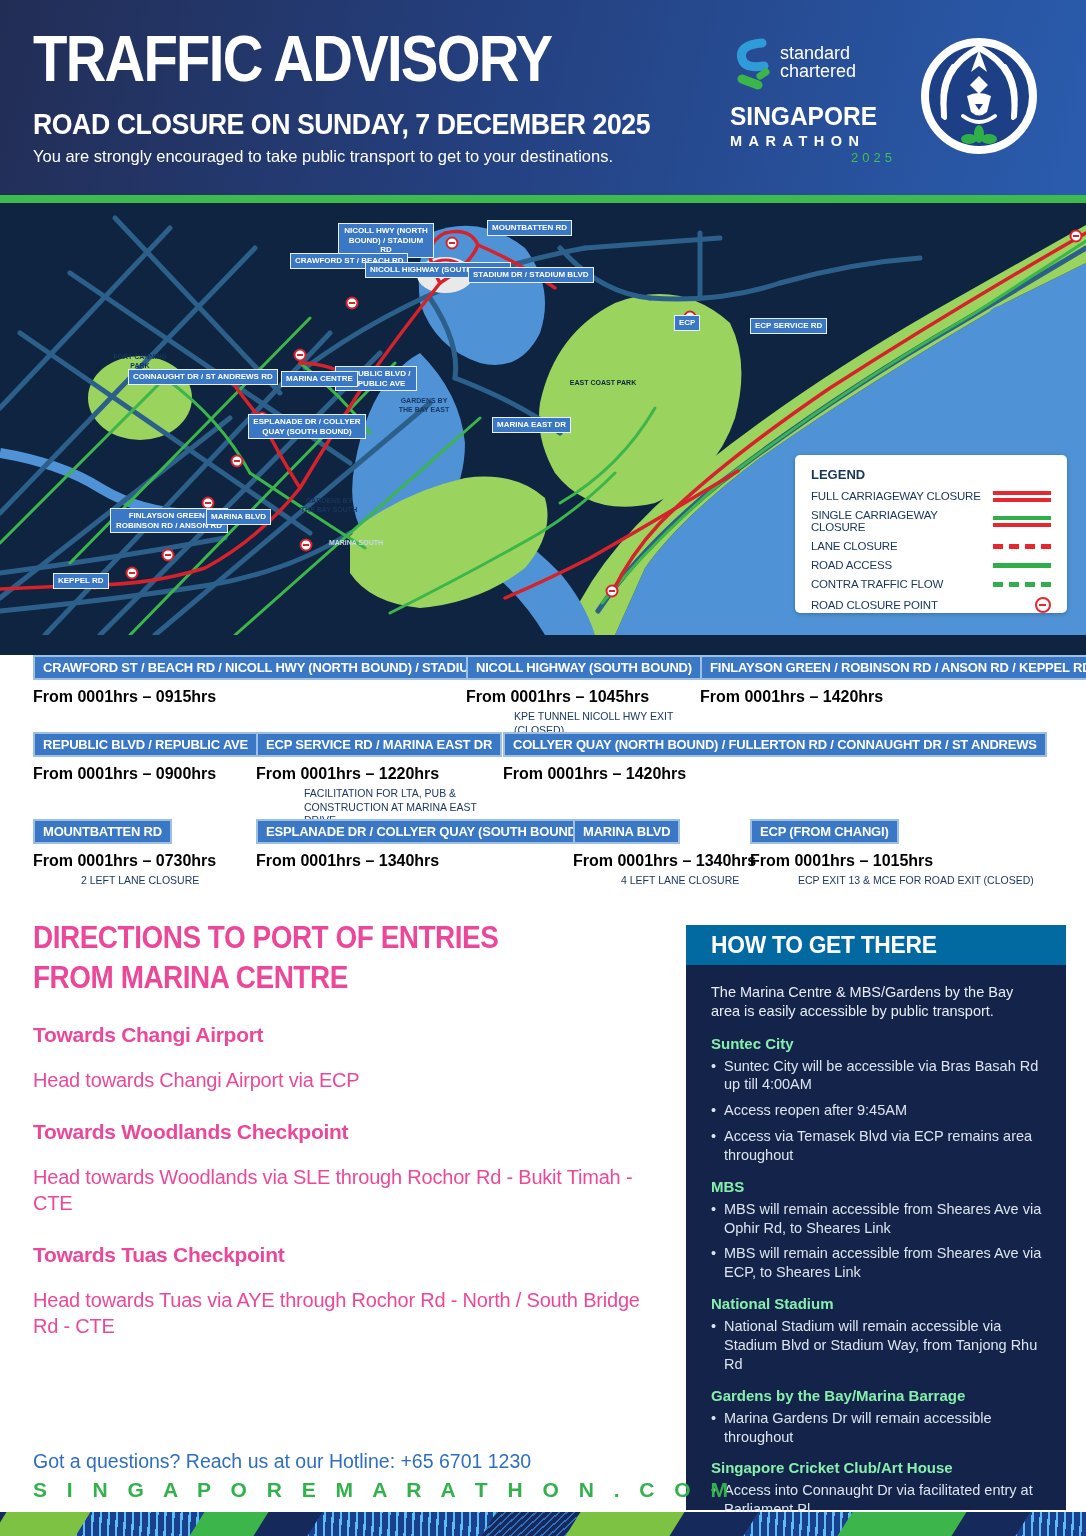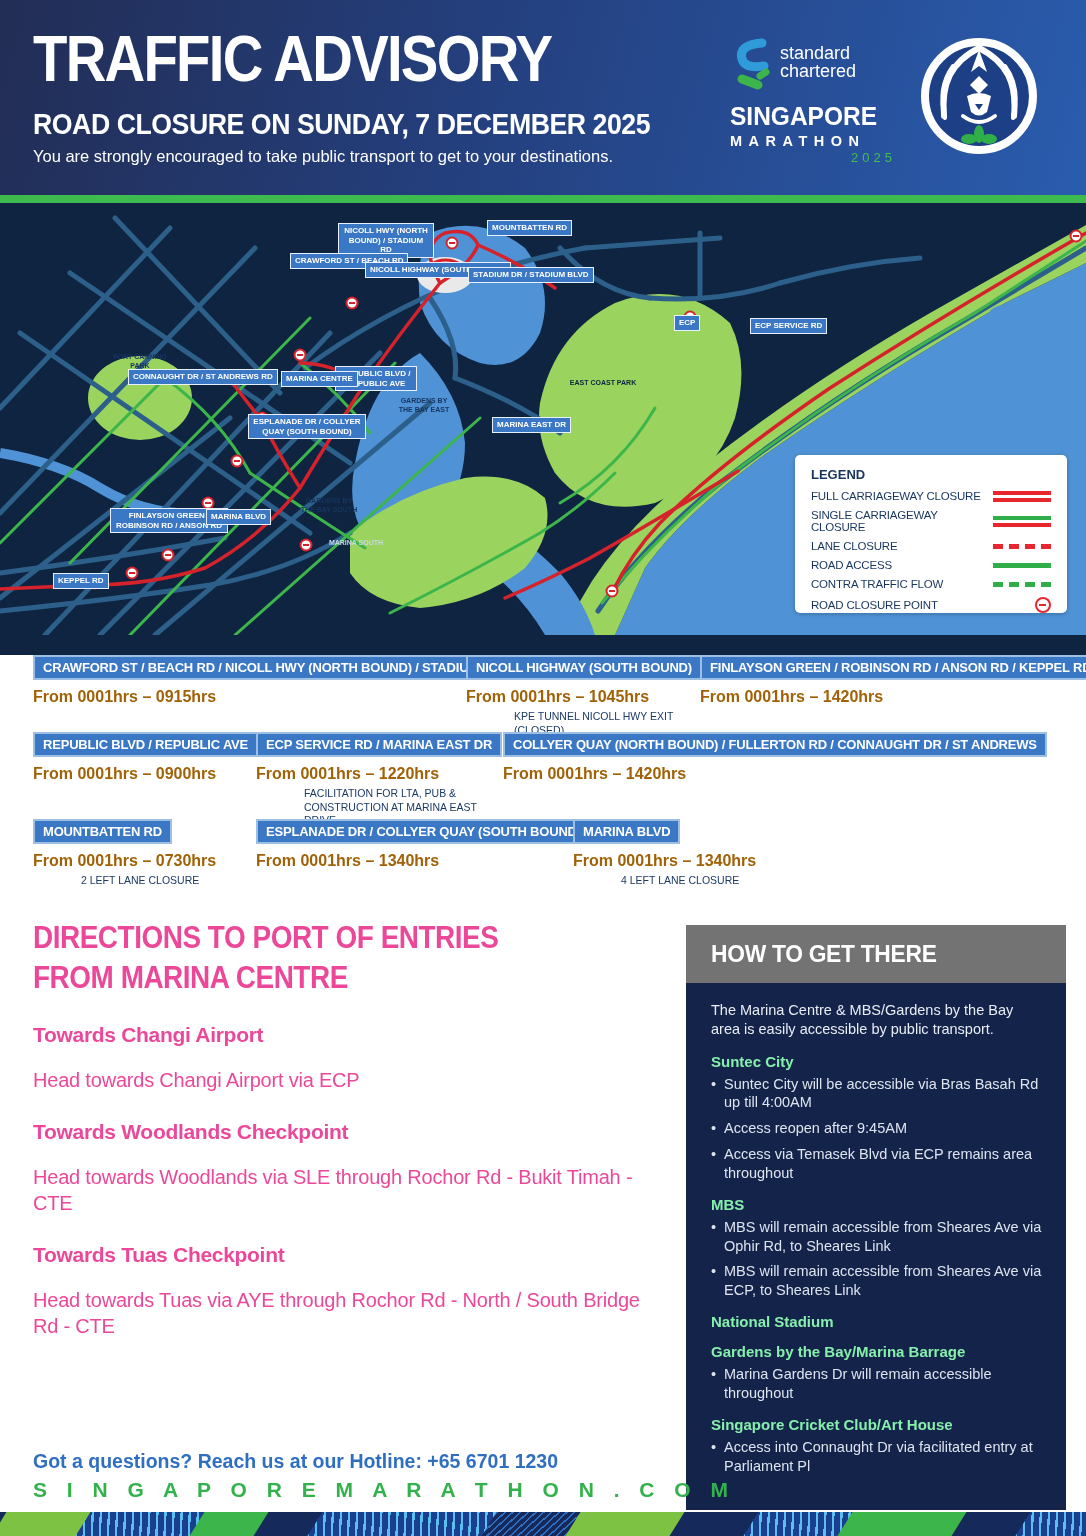--- a/index.html
+++ b/index.html
@@ -56,48 +56,48 @@
   .ls-contra{height:5px;background:repeating-linear-gradient(90deg,#2fae49 0 10px,transparent 10px 16px);}
   .ls-point{width:16px;height:16px;border:2.5px solid #e8262d;border-radius:50%;background:#fff;
      margin-left:auto;position:relative;}
   .ls-point span{position:absolute;left:2px;top:4.5px;width:7px;height:2px;background:#e8262d;}
 
   
   .closures{position:absolute;left:0;top:648px;width:1086px;height:262px;}
   .cl{position:absolute;}
   .badge{display:inline-block;background:#3a77c4;border:2px solid #9dbfe4;color:#fff;font-weight:bold;
      font-size:13px;letter-spacing:-0.2px;padding:3px 8px;white-space:nowrap;}
-  .time{font-size:16px;font-weight:bold;color:#a16207;margin-top:8px;}
+  .time{font-size:16px;font-weight:bold;color:#000000;margin-top:8px;}
   .cnote{font-size:10.5px;color:#1b3a66;margin-top:4px;line-height:1.3;margin-left:48px;}
   .c1{left:33px;top:7px;}  .c2{left:466px;top:7px;width:235px;} .c3{left:700px;top:7px;}
   .c4{left:33px;top:84px;} .c5{left:256px;top:84px;width:235px;}.c6{left:503px;top:84px;}
   .c7{left:33px;top:171px;}.c8{left:256px;top:171px;}.c9{left:573px;top:171px;}.c10{left:750px;top:171px;}
 
   
   .dir{position:absolute;left:33px;top:918px;width:630px;color:#ec4899;}
   .dir-title{font-size:31px;font-weight:bold;letter-spacing:-0.5px;line-height:1.28;
      transform:scaleX(.9);transform-origin:left top;width:600px;}
   .dir-item{margin-top:26px;}
   .dir-h{font-size:21px;font-weight:bold;letter-spacing:-0.3px;}
   .dir-b{font-size:20px;margin-top:20px;line-height:1.32;letter-spacing:-0.2px;}
 
   
   .howto{position:absolute;left:686px;top:925px;width:380px;height:585px;background:#13234a;}
-  .ht-head{height:58px;background:#737373;display:flex;align-items:center;padding-left:25px;}
+  .ht-head{height:40px;background:#0369a1;display:flex;align-items:center;padding-left:25px;}
   .ht-title{color:#fff;font-size:24px;font-weight:bold;letter-spacing:-0.3px;transform:scaleX(.95);transform-origin:left center;white-space:nowrap;}
   .ht-body{padding:18px 22px 10px 25px;}
   .ht-intro{color:#e8edf4;font-size:14.5px;line-height:1.33;}
   .ht-sec{margin-top:13px;}
   .ht-sh{color:#86efac;font-size:15px;font-weight:bold;margin-bottom:5px;}
   .ht-ul{list-style:none;margin:0;padding:0;}
   .ht-ul li{color:#dde4ee;font-size:14.5px;line-height:1.3;padding-left:13px;position:relative;margin-bottom:7px;}
   .ht-ul li::before{content:"\2022";position:absolute;left:0;top:0;color:#dde4ee;}
 
   
-  .foot-hotline{position:absolute;left:33px;top:1450px;font-size:19.5px;font-weight:bold;color:#2f6fc2;}
+  .foot-hotline{position:absolute;left:33px;top:1450px;font-size:19.5px;font-weight:normal;color:#2f6fc2;}
   .foot-site{position:absolute;left:33px;top:1478px;font-size:21px;font-weight:bold;color:#33b14c;letter-spacing:7px;}
   .deco{position:absolute;left:0;top:1512px;width:1086px;height:24px;background:#16295b;display:flex;overflow:hidden;}
   .seg{height:40px;flex:none;transform:skewX(-32deg);margin-left:-6px;}
   .seg.g1{background:#7dc242;} .seg.g2{background:#3cb54a;}
   .seg.n1{background:repeating-linear-gradient(115deg,#2f6fc2 0 2px,#16295b 2px 7px);}
   .seg.n2{background:#16295b;}
   .seg.n3{background:repeating-linear-gradient(60deg,#5bc0f0 0 2px,#1b3f8f 2px 7px);}
 </style>
 </head>
 <body>
@@ -357,20 +357,25 @@
     </div>
     <div class="cl c8">
       <span class="badge">ESPLANADE DR / COLLYER QUAY (SOUTH BOUND)</span>
       <div class="time">From 0001hrs – 1340hrs</div>
     </div>
     <div class="cl c9">
       <span class="badge">MARINA BLVD</span>
       <div class="time">From 0001hrs – 1340hrs</div>
       <div class="cnote">4 LEFT LANE CLOSURE</div>
     </div>
+    <div class="cl c10">
+      <span class="badge">ECP (FROM CHANGI)</span>
+      <div class="time">From 0001hrs – 1015hrs</div>
+      <div class="cnote">ECP EXIT 13 &amp; MCE FOR ROAD EXIT (CLOSED)</div>
+    </div>
   </div>
 
   <div class="dir">
     <div class="dir-title">DIRECTIONS TO PORT OF ENTRIES FROM MARINA CENTRE</div>
     <div class="dir-item">
       <div class="dir-h">Towards Changi Airport</div>
       <div class="dir-b">Head towards Changi Airport via ECP</div>
     </div>
     <div class="dir-item">
       <div class="dir-h">Towards Woodlands Checkpoint</div>
@@ -399,20 +404,23 @@
       </div>
       <div class="ht-sec">
         <div class="ht-sh">MBS</div>
         <ul class="ht-ul">
           <li>MBS will remain accessible from Sheares Ave via Ophir Rd, to Sheares Link</li>
           <li>MBS will remain accessible from Sheares Ave via ECP, to Sheares Link</li>
         </ul>
       </div>
       <div class="ht-sec">
         <div class="ht-sh">National Stadium</div>
+        <ul class="ht-ul">
+          <li>National Stadium will remain accessible via Stadium Blvd or Stadium Way, from Tanjong Rhu Rd</li>
+        </ul>
       </div>
       <div class="ht-sec">
         <div class="ht-sh">Gardens by the Bay/Marina Barrage</div>
         <ul class="ht-ul">
           <li>Marina Gardens Dr will remain accessible throughout</li>
         </ul>
       </div>
       <div class="ht-sec">
         <div class="ht-sh">Singapore Cricket Club/Art House</div>
         <ul class="ht-ul">

